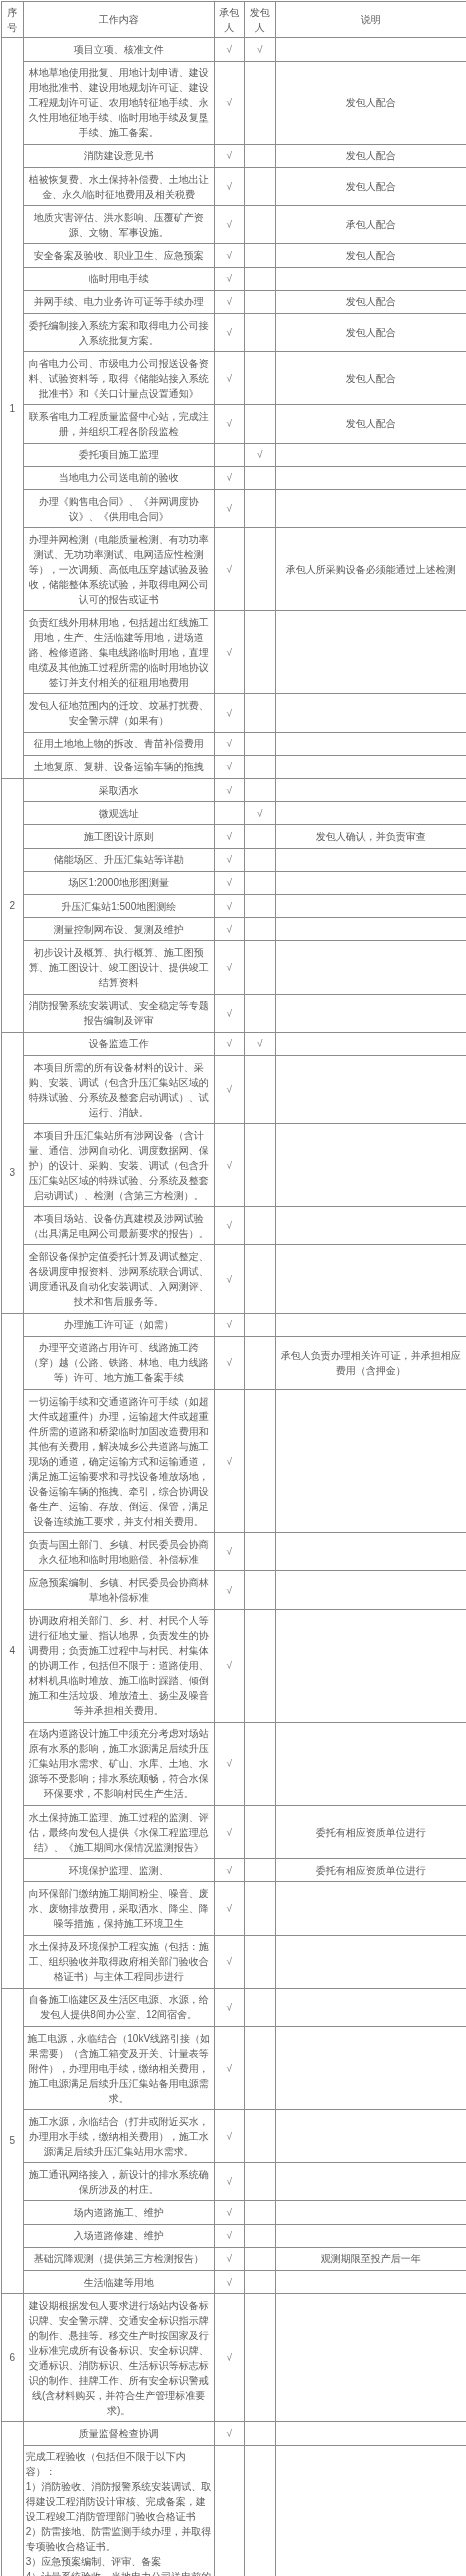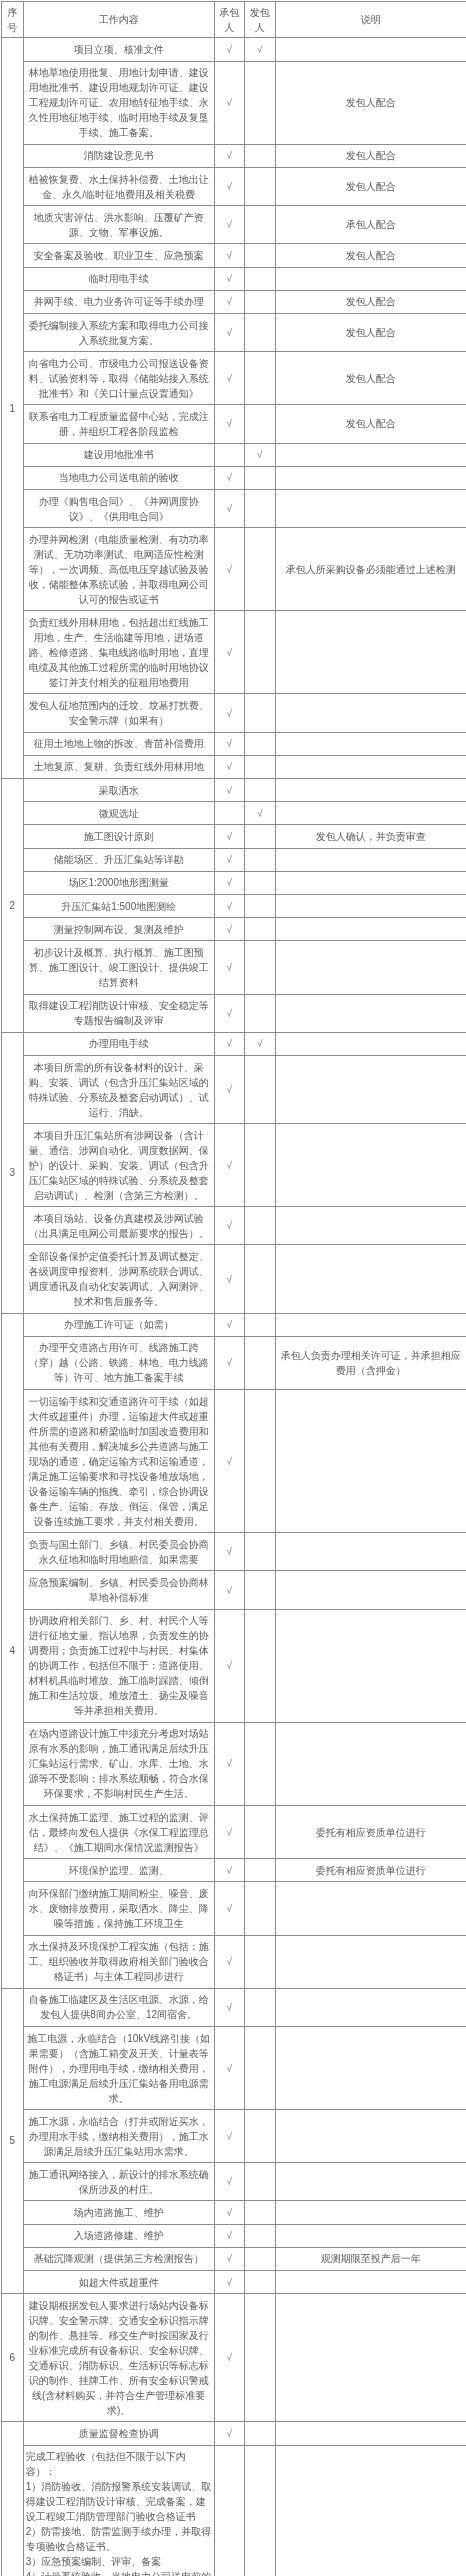--- a/index.html
+++ b/index.html
@@ -95,21 +95,21 @@
           <td class="check-cell"></td>
           <td>发包人配合</td>
         </tr>
         <tr>
           <td>联系省电力工程质量监督中心站，完成注册，并组织工程各阶段监检</td>
           <td class="check-cell">√</td>
           <td class="check-cell"></td>
           <td>发包人配合</td>
         </tr>
         <tr>
-          <td>建设用地批准书</td>
+          <td>委托项目施工监理</td>
           <td class="check-cell"></td>
           <td class="check-cell">√</td>
           <td></td>
         </tr>
         <tr>
           <td>当地电力公司送电前的验收</td>
           <td class="check-cell">√</td>
           <td class="check-cell"></td>
           <td></td>
         </tr>
@@ -137,21 +137,21 @@
           <td class="check-cell"></td>
           <td></td>
         </tr>
         <tr>
           <td>征用土地地上物的拆改、青苗补偿费用</td>
           <td class="check-cell">√</td>
           <td class="check-cell"></td>
           <td></td>
         </tr>
         <tr>
-          <td>土地复原、复耕、负责红线外用林用地</td>
+          <td>土地复原、复耕、设备运输车辆的拖拽</td>
           <td class="check-cell">√</td>
           <td class="check-cell"></td>
           <td></td>
         </tr>
         <tr>
           <td class="group-no" rowspan="9">2</td>
           <td>采取洒水</td>
           <td class="check-cell">√</td>
           <td class="check-cell"></td>
           <td></td>
@@ -192,28 +192,28 @@
           <td class="check-cell"></td>
           <td></td>
         </tr>
         <tr>
           <td>初步设计及概算、执行概算、施工图预算、施工图设计、竣工图设计、提供竣工结算资料</td>
           <td class="check-cell">√</td>
           <td class="check-cell"></td>
           <td></td>
         </tr>
         <tr>
-          <td>取得建设工程消防设计审核、安全稳定等专题报告编制及评审</td>
+          <td>消防报警系统安装调试、安全稳定等专题报告编制及评审</td>
           <td class="check-cell">√</td>
           <td class="check-cell"></td>
           <td></td>
         </tr>
         <tr>
           <td class="group-no" rowspan="5">3</td>
-          <td>办理用电手续</td>
+          <td>设备监造工作</td>
           <td class="check-cell">√</td>
           <td class="check-cell">√</td>
           <td></td>
         </tr>
         <tr>
           <td>本项目所需的所有设备材料的设计、采购、安装、调试（包含升压汇集站区域的特殊试验、分系统及整套启动调试）、试运行、消缺。</td>
           <td class="check-cell">√</td>
           <td class="check-cell"></td>
           <td></td>
         </tr>
@@ -248,39 +248,39 @@
           <td class="check-cell"></td>
           <td>承包人负责办理相关许可证，并承担相应费用（含押金）</td>
         </tr>
         <tr>
           <td>一切运输手续和交通道路许可手续（如超大件或超重件）办理，运输超大件或超重件所需的道路和桥梁临时加固改造费用和其他有关费用，解决城乡公共道路与施工现场的通道，确定运输方式和运输通道，满足施工运输要求和寻找设备堆放场地，设备运输车辆的拖拽、牵引，综合协调设备生产、运输、存放、倒运、保管，满足设备连续施工要求，并支付相关费用。</td>
           <td class="check-cell">√</td>
           <td class="check-cell"></td>
           <td></td>
         </tr>
         <tr>
-          <td>负责与国土部门、乡镇、村民委员会协商永久征地和临时用地赔偿、如果需要</td>
+          <td>负责与国土部门、乡镇、村民委员会协商永久征地和临时用地赔偿、补偿标准</td>
           <td class="check-cell">√</td>
           <td class="check-cell"></td>
           <td></td>
         </tr>
         <tr>
           <td>应急预案编制、乡镇、村民委员会协商林草地补偿标准</td>
           <td class="check-cell">√</td>
           <td class="check-cell"></td>
           <td></td>
         </tr>
         <tr>
           <td>协调政府相关部门、乡、村、村民个人等进行征地丈量、指认地界，负责发生的协调费用；负责施工过程中与村民、村集体的协调工作，包括但不限于：道路使用、材料机具临时堆放、施工临时踩踏、倾倒施工和生活垃圾、堆放渣土、扬尘及噪音等并承担相关费用。</td>
           <td class="check-cell">√</td>
           <td class="check-cell"></td>
           <td></td>
         </tr>
         <tr>
-          <td>在场内道路设计施工中须充分考虑对场站原有水系的影响，施工通讯满足后续升压汇集站运行需求、矿山、水库、土地、水源等不受影响；排水系统顺畅，符合水保环保要求，不影响村民生产生活。</td>
+          <td>在场内道路设计施工中须充分考虑对场站原有水系的影响，施工水源满足后续升压汇集站用水需求、矿山、水库、土地、水源等不受影响；排水系统顺畅，符合水保环保要求，不影响村民生产生活。</td>
           <td class="check-cell">√</td>
           <td class="check-cell"></td>
           <td></td>
         </tr>
         <tr>
           <td>水土保持施工监理、施工过程的监测、评估，最终向发包人提供《水保工程监理总结》、《施工期间水保情况监测报告》</td>
           <td class="check-cell">√</td>
           <td class="check-cell"></td>
           <td>委托有相应资质单位进行</td>
         </tr>
@@ -339,21 +339,21 @@
           <td class="check-cell"></td>
           <td></td>
         </tr>
         <tr>
           <td>基础沉降观测（提供第三方检测报告）</td>
           <td class="check-cell">√</td>
           <td class="check-cell"></td>
           <td>观测期限至投产后一年</td>
         </tr>
         <tr>
-          <td>如超大件或超重件</td>
+          <td>生活临建等用地</td>
           <td class="check-cell">√</td>
           <td class="check-cell"></td>
           <td></td>
         </tr>
         <tr>
           <td class="group-no" rowspan="1">6</td>
           <td>建设期根据发包人要求进行场站内设备标识牌、安全警示牌、交通安全标识指示牌的制作、悬挂等。移交生产时按国家及行业标准完成所有设备标识、安全标识牌、交通标识、消防标识、生活标识等标志标识的制作、挂牌工作、所有安全标识警戒线(含材料购买，并符合生产管理标准要求)。</td>
           <td class="check-cell">√</td>
           <td class="check-cell"></td>
           <td></td>

